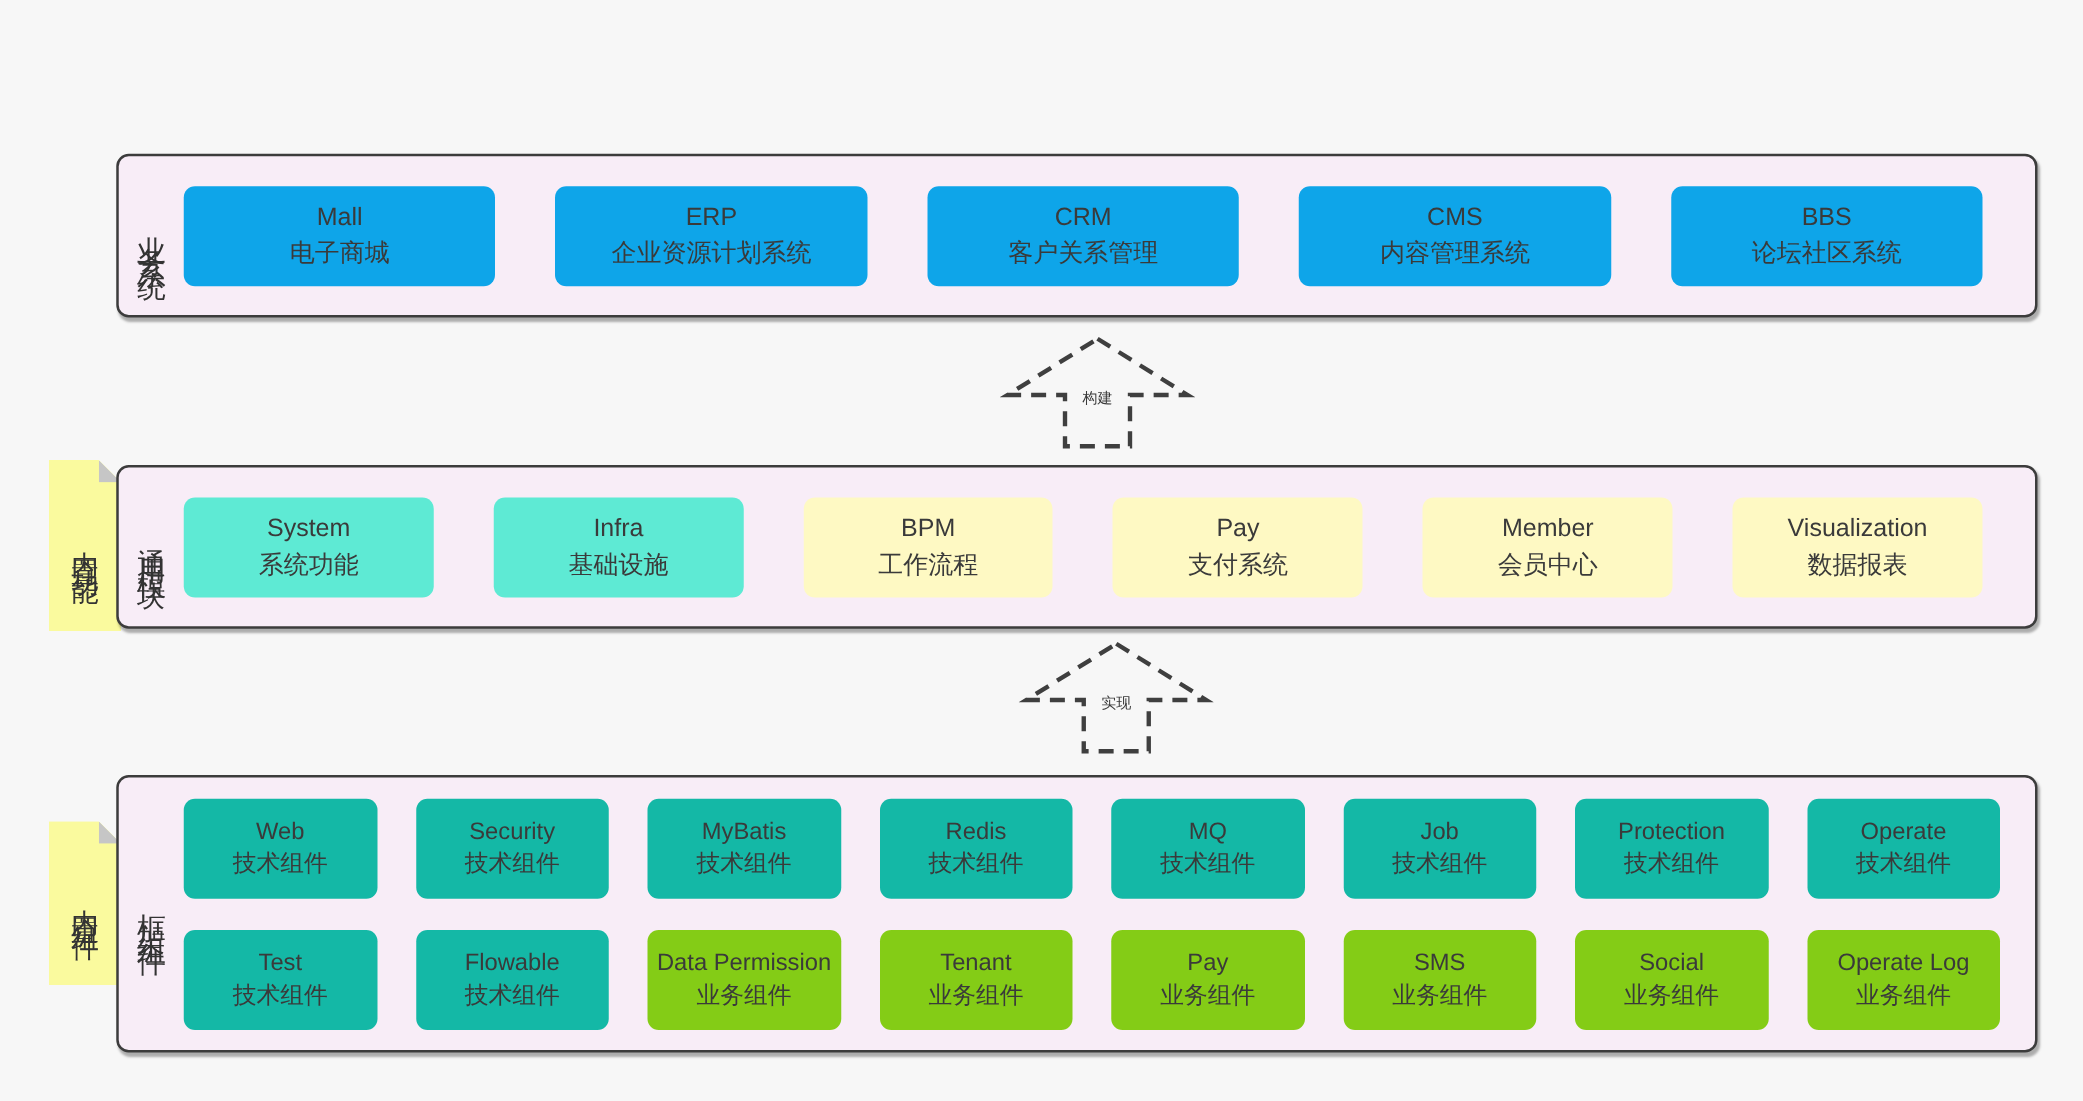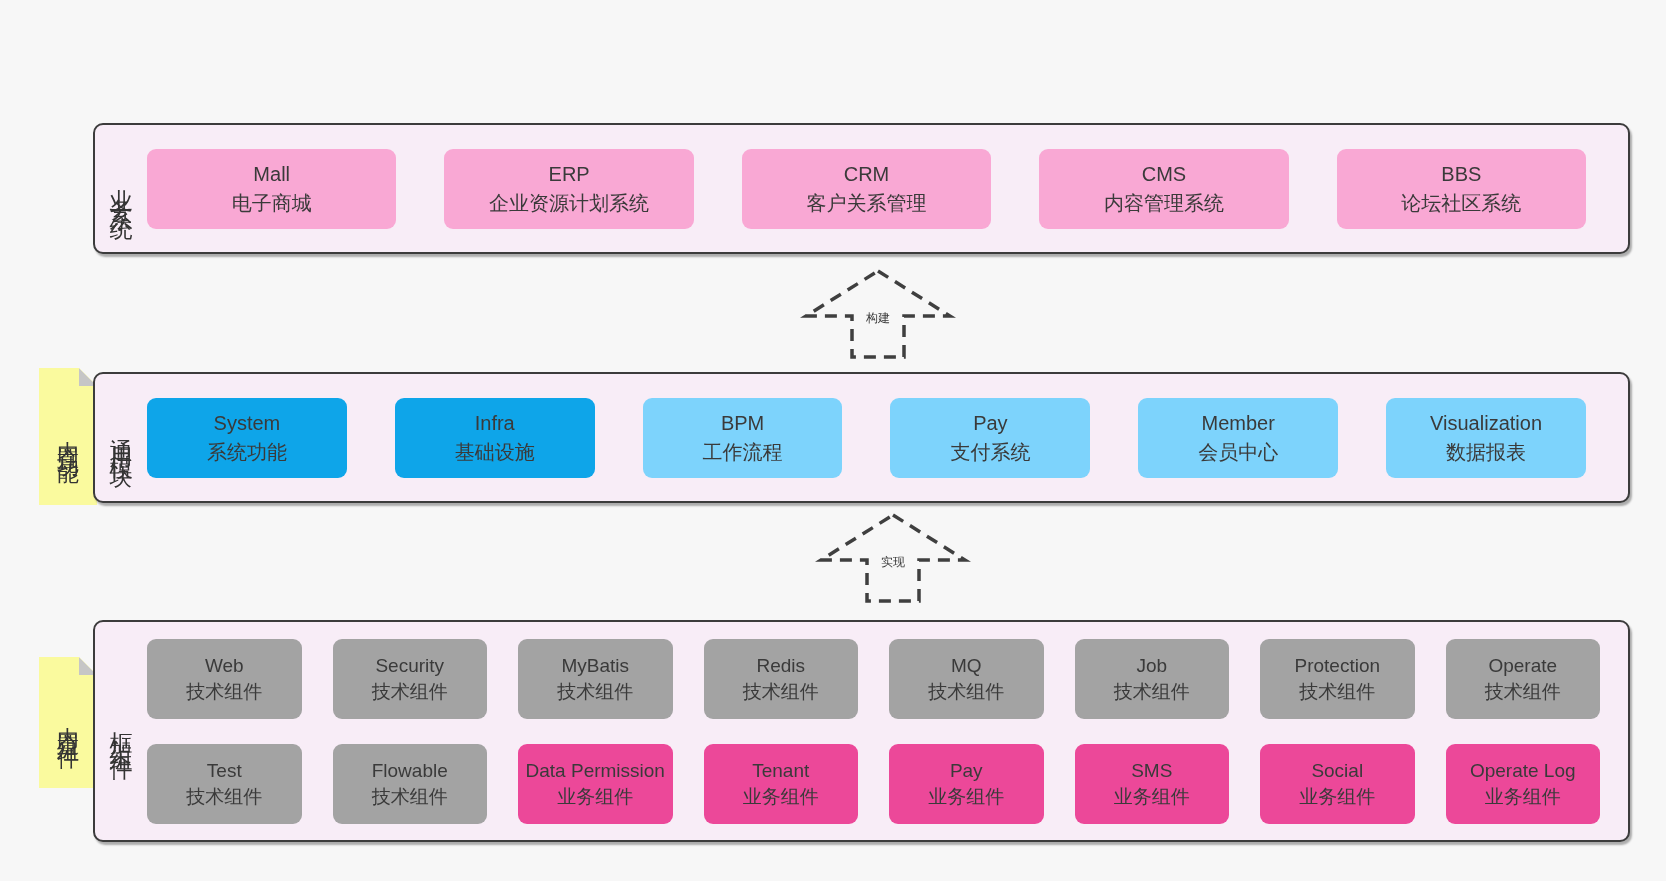--- a/index.html
+++ b/index.html
@@ -48,25 +48,25 @@
   }
   .box-row{display:flex;gap:48px;}
   #band-framework .box-row{gap:31px;}
   #band-framework .band-boxes{padding-right:28px;}
   .box{
     flex:1;height:80px;border-radius:9px;
     display:flex;flex-direction:column;align-items:center;justify-content:center;
     text-align:center;font-size:20px;line-height:29px;
   }
   #band-framework .box{font-size:19px;line-height:26px;}
-  .blue{background:#f9a8d4;}
-  .red{background:#0ea5e9;}
-  .pink{background:#7dd3fc;}
-  .green{background:#a3a3a3;}
-  .green-light{background:#ec4899;}
+  .blue{background:#0ea5e9;}
+  .red{background:#5eead4;}
+  .pink{background:#fef9c3;}
+  .green{background:#14b8a6;}
+  .green-light{background:#84cc16;}
   
   .up-arrow{position:absolute;width:156px;height:92px;}
   #arrow-build{left:800px;top:268px;}
   #arrow-implement{left:815px;top:512px;}
   .up-arrow svg{display:block;width:156px;height:92px;}
   .arrow-label{
     position:absolute;left:50%;top:42px;transform:translateX(-50%);
     background:#f7f7f7;padding:0 3px;font-size:12px;color:#3a3a3a;white-space:nowrap;
   }
 </style>

